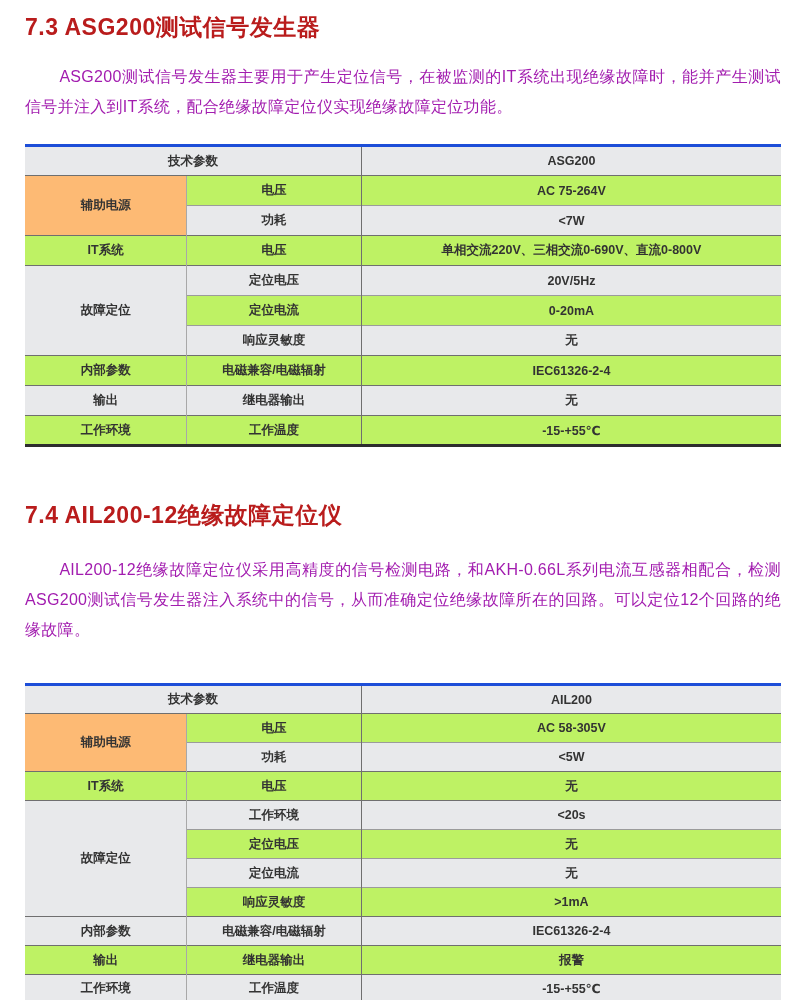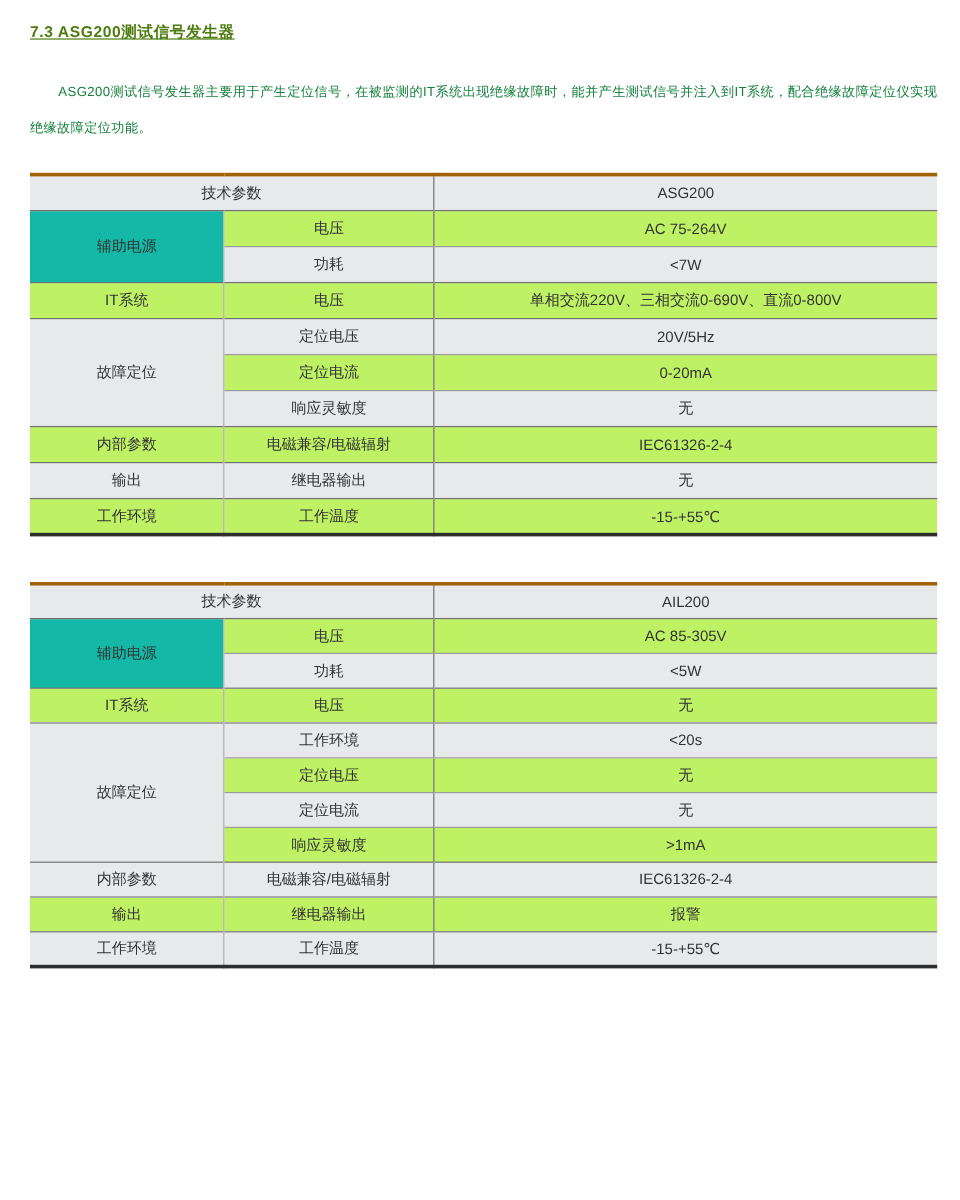--- a/index.html
+++ b/index.html
@@ -9,45 +9,45 @@
   }
   .page {
     box-sizing: border-box;
     width: 800px; height: 1000px;
     padding: 0 19px 0 25px;
     overflow: hidden;
     background: #ffffff;
   }
   .sec-heading {
     margin: 0;
-    font-size: 13px;
+    font-size: 23px;
     line-height: 24px;
     font-weight: 700;
-    color: #4d7c0f;
+    color: #b91c1c;
     letter-spacing: 0.5px;
-    text-decoration: underline;
   }
   .sec-73 .sec-heading { margin-top: 15px; }
   .sec-74 .sec-heading { margin-top: 56px; }
   .sec-para {
     margin: 23px 0 0 0;
-    font-size: 11px;
+    font-size: 16px;
     line-height: 30px;
-    color: #15803d;
+    color: #a21caf;
     text-align: justify;
     text-indent: 2.15em;
     letter-spacing: 0.3px;
   }
   .sec-74 .sec-para { margin-top: 28px; }
   table.spec-table {
     width: 100%;
     border-collapse: collapse;
     table-layout: fixed;
-    border-top: 3px solid #a16207;
+    border-top: 3px solid #1d4ed8;
     border-bottom: 3px solid #2d2d2d;
+    font-weight: bold;
   }
   table.t-asg { margin-top: 22px; }
   table.t-ail { margin-top: 38px; }
   .t-asg tr { height: 30px; }
   .t-ail tr { height: 29px; }
   .spec-table td {
     padding: 0 6px;
     text-align: center;
     vertical-align: middle;
     font-size: 12.5px;
@@ -56,21 +56,21 @@
     border-top: 1px solid #9b9b9b;
     overflow: hidden;
     white-space: nowrap;
   }
   .spec-table tr.hdr td { border-top: none; }
   .spec-table tr.gstart td { border-top-color: #6f6f6f; }
   .spec-table td.pcell { border-left: 1px solid #a8a8a8; }
   .spec-table td.vcell { border-left: 1px solid #6f6f6f; }
   .spec-table td.hval { border-left: 1px solid #6f6f6f; }
   .spec-table tr.shaded td { background: #e8e9eb; }
-  .spec-table td.catspan { background: #14b8a6; }
+  .spec-table td.catspan { background: #fdba74; }
 </style>
 </head>
 <body>
 
 <div class="page">
 
   <section class="sec-73">
     <h2 class="sec-heading">7.3 ASG200测试信号发生器</h2>
     <p class="sec-para">ASG200测试信号发生器主要用于产生定位信号，在被监测的IT系统出现绝缘故障时，能并产生测试信号并注入到IT系统，配合绝缘故障定位仪实现绝缘故障定位功能。</p>
 
@@ -125,36 +125,38 @@
         <tr class="gstart">
           <td>工作环境</td>
           <td class="pcell">工作温度</td>
           <td class="vcell">-15-+55℃</td>
         </tr>
       </tbody>
     </table>
   </section>
 
   <section class="sec-74">
+    <h2 class="sec-heading">7.4 AIL200-12绝缘故障定位仪</h2>
+    <p class="sec-para">AIL200-12绝缘故障定位仪采用高精度的信号检测电路，和AKH-0.66L系列电流互感器相配合，检测ASG200测试信号发生器注入系统中的信号，从而准确定位绝缘故障所在的回路。可以定位12个回路的绝缘故障。</p>
 
     <table class="spec-table t-ail">
       <colgroup>
         <col style="width:21.4%">
         <col style="width:23.1%">
         <col style="width:55.5%">
       </colgroup>
       <tbody>
         <tr class="hdr shaded">
           <td colspan="2">技术参数</td>
           <td class="hval">AIL200</td>
         </tr>
         <tr class="gstart">
           <td rowspan="2" class="catspan">辅助电源</td>
           <td class="pcell">电压</td>
-          <td class="vcell">AC 85-305V</td>
+          <td class="vcell">AC 58-305V</td>
         </tr>
         <tr class="shaded">
           <td class="pcell">功耗</td>
           <td class="vcell">&lt;5W</td>
         </tr>
         <tr class="gstart">
           <td>IT系统</td>
           <td class="pcell">电压</td>
           <td class="vcell">无</td>
         </tr>

